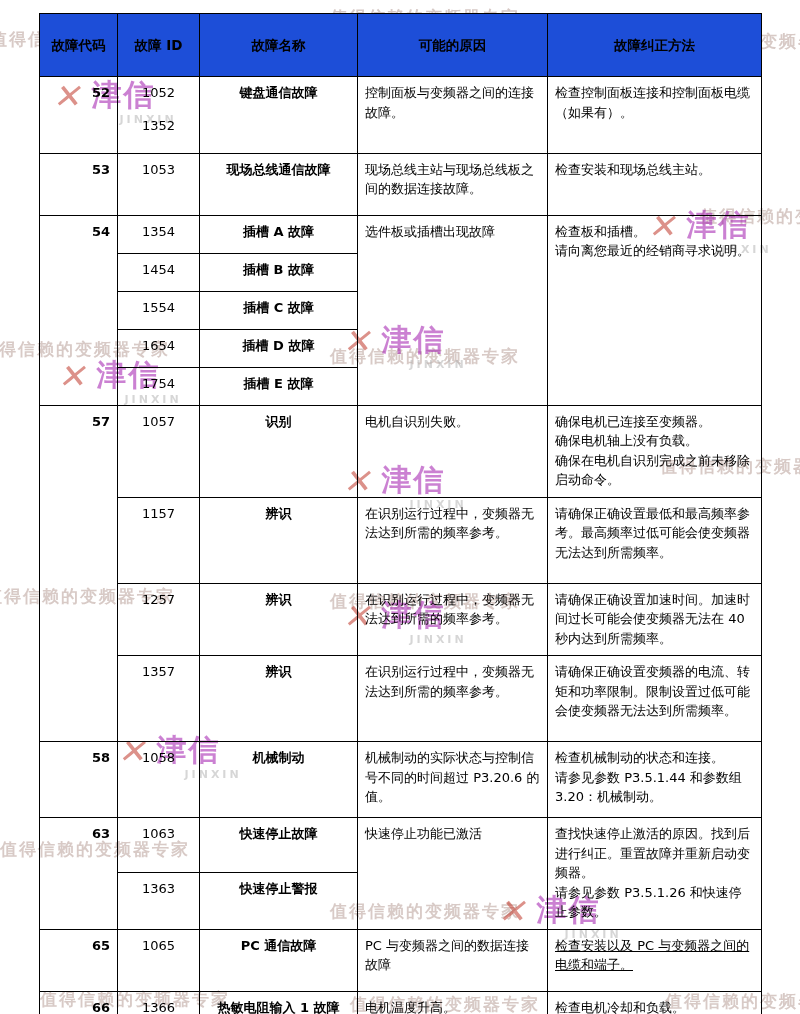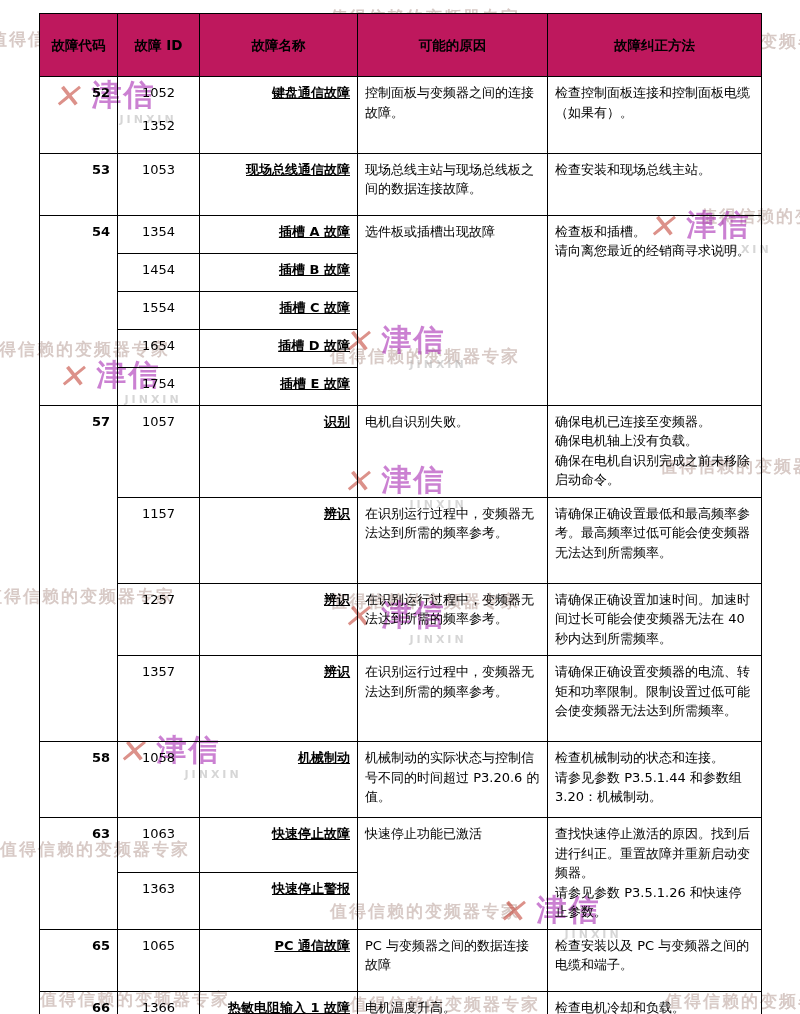--- a/index.html
+++ b/index.html
@@ -84,34 +84,34 @@
     padding: 6px 7px 7px 7px;
     font-size: 13px;
     line-height: 1.5;
     color: #000;
     background: transparent;
   }
   table.fault-table th {
     text-align: center;
     vertical-align: middle;
     font-weight: bold;
-    background: #be185d;
+    background: #1d4ed8;
     font-size: 13.5px;
     padding: 8px 4px;
     height: 46px;
   }
   .col-code  { width: 78px; }
   .col-id    { width: 82px; }
   .col-name  { width: 158px; }
   .col-cause { width: 190px; }
   .col-fix   { width: 214px; }
 
   td.c-code { text-align: right; font-size: 12.5px; font-weight: bold; }
   td.c-id   { text-align: center; font-size: 12.5px; }
-  td.c-name { text-align: right; font-weight: bold; font-size: 13px; text-decoration: underline; }
+  td.c-name { text-align: center; font-weight: bold; font-size: 13px; }
   td.c-cause, td.c-fix { text-align: left; font-size: 12.5px; }
 </style>
 </head>
 <body>
 
 <div class="watermark-layer">
   <div class="wm wm-text" style="left:-10px; top:28px;">值得信赖的变频器专家</div>
   <div class="wm wm-text" style="left:330px; top:345px;">值得信赖的变频器专家</div>
   <div class="wm wm-text" style="left:-20px; top:338px;">值得信赖的变频器专家</div>
   <div class="wm wm-text" style="left:330px; top:6px;">值得信赖的变频器专家</div>
@@ -283,21 +283,21 @@
       <tr>
         <td class="c-id" style="height:32px;">1363</td>
         <td class="c-name">快速停止警报</td>
       </tr>
 
       <tr>
         <td class="c-code">65</td>
         <td class="c-id">1065</td>
         <td class="c-name">PC 通信故障</td>
         <td class="c-cause">PC 与变频器之间的数据连接故障</td>
-        <td class="c-fix" style="height:48px;">检查安装以及 PC 与变频器之间的电缆和端子。</td>
+        <td class="c-fix" style="height:48px;text-decoration:underline;">检查安装以及 PC 与变频器之间的电缆和端子。</td>
       </tr>
 
       <tr>
         <td class="c-code" rowspan="3">66</td>
         <td class="c-id" style="height:28px;">1366</td>
         <td class="c-name">热敏电阻输入 1 故障</td>
         <td class="c-cause" rowspan="3">电机温度升高。</td>
         <td class="c-fix" rowspan="3" style="white-space:pre-line;">检查电机冷却和负载。
 检查热敏电阻连接。
 如果未使用热敏电阻输入，则必须将其短路。

